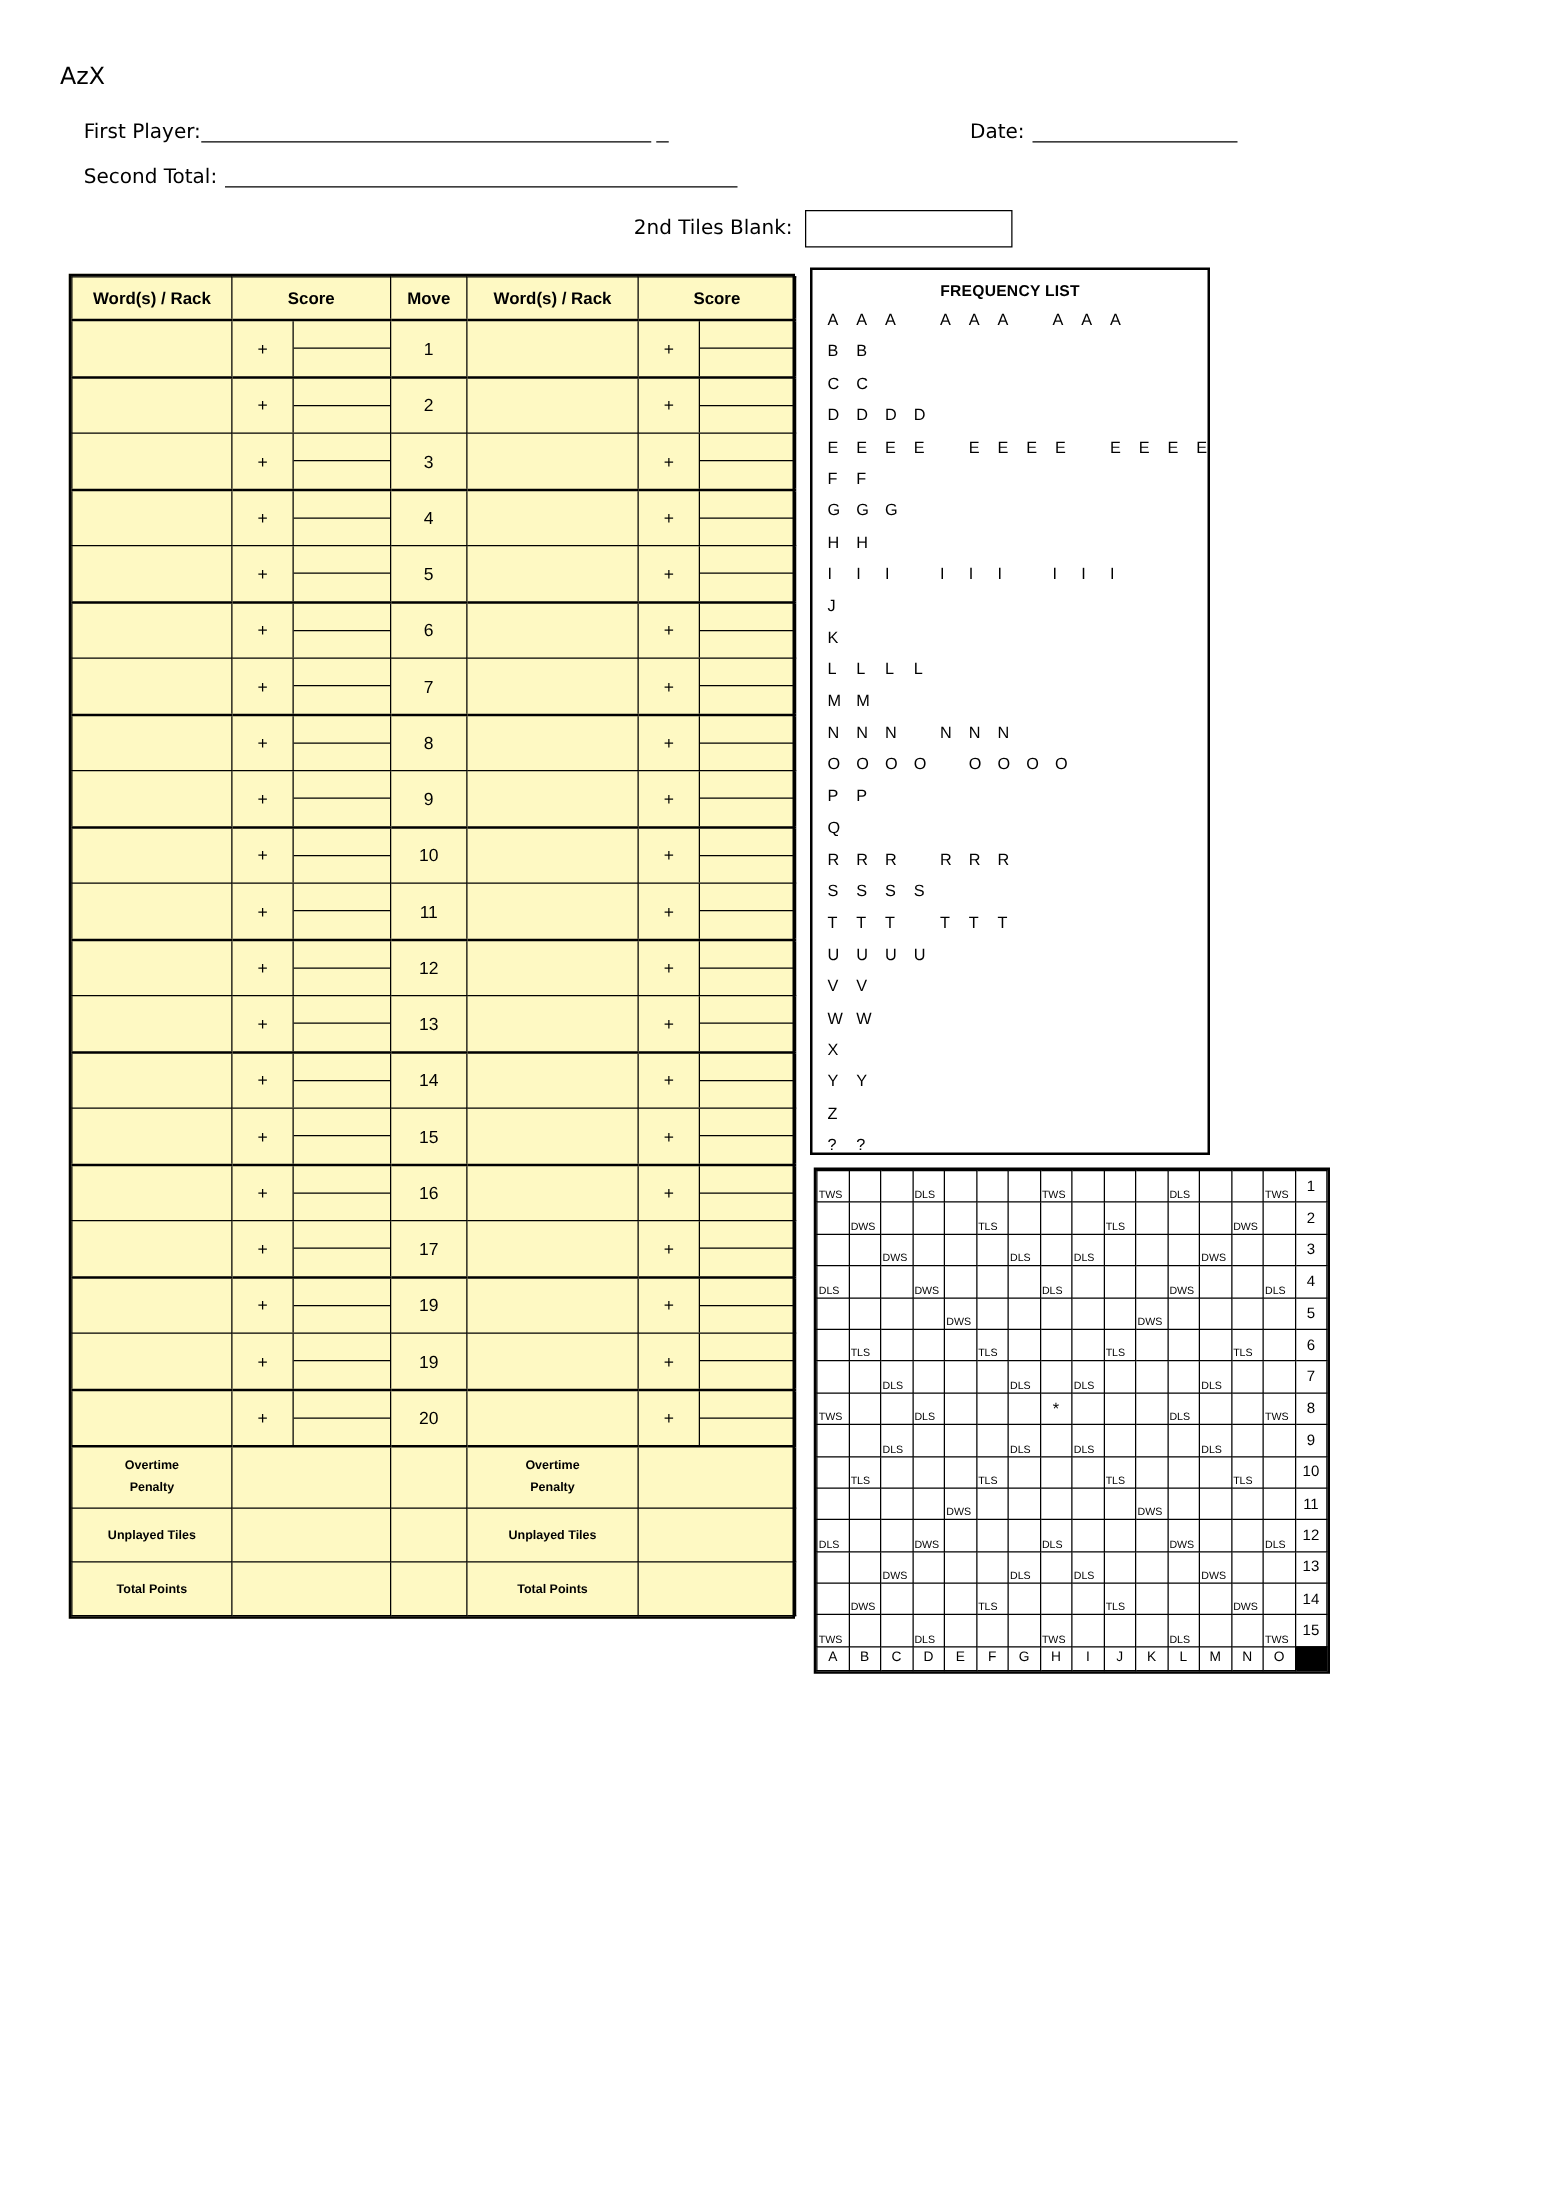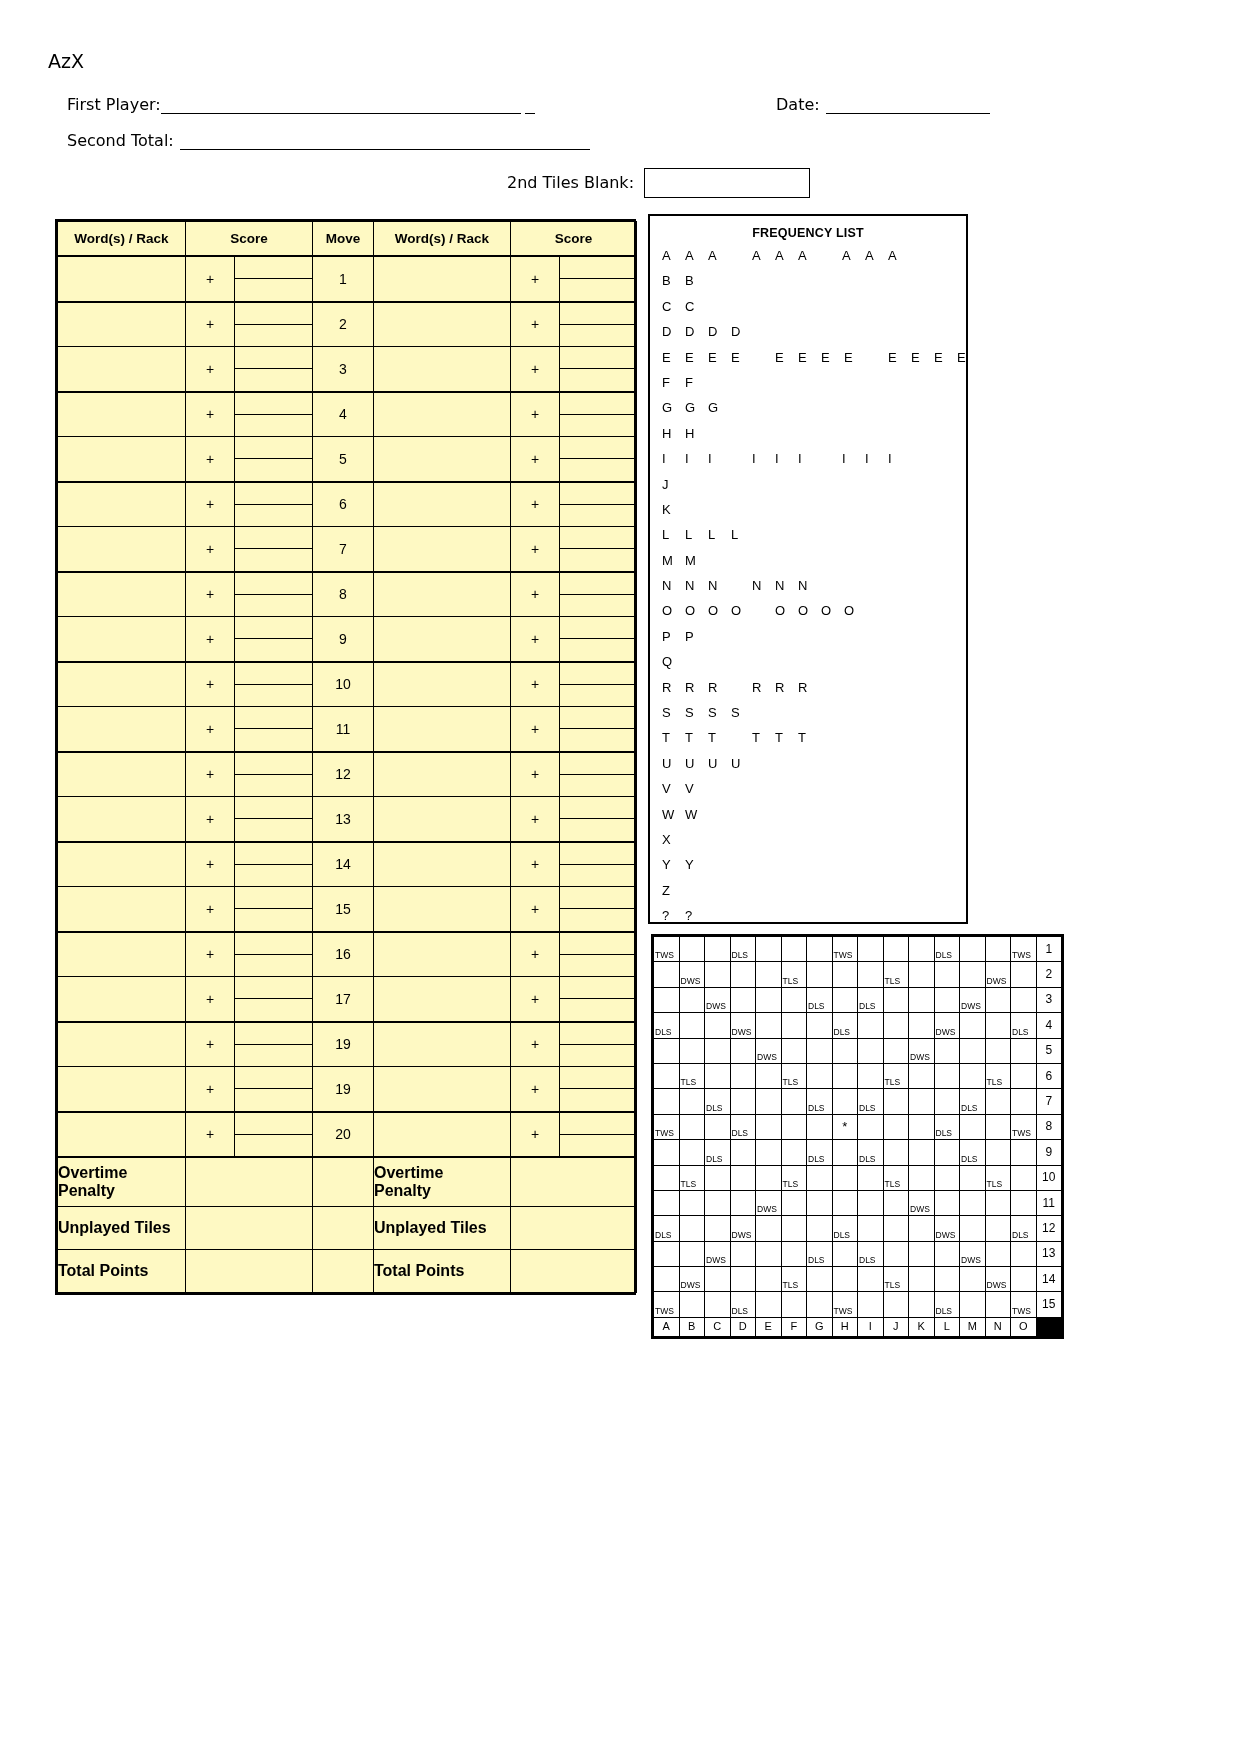--- a/index.html
+++ b/index.html
@@ -42,21 +42,21 @@
   td.movecell{text-align:center;font-size:14px;font-family:"Liberation Sans",sans-serif;}
   td.scorecell{padding:0;}
   .scoreinner{display:flex;height:43.5px;align-items:stretch;}
   .plus{width:48px;display:flex;align-items:center;justify-content:center;font-size:14px;font-family:"Liberation Sans",sans-serif;}
   .splitbox{flex:1;border-left:1.5px solid #000;display:flex;flex-direction:column;}
   .splitbox .top{flex:1;border-bottom:1.5px solid #000;}
   .splitbox .bot{flex:1;}
 
   .thickrow td{border-top:2px solid #000 !important;}
 
-  .footrow td{height:42px;font-size:16px;font-weight:bold;font-family:"Liberation Sans",sans-serif;}
+  .footrow td{height:42px;font-size:10px;font-weight:bold;text-align:center;font-family:"Liberation Sans",sans-serif;}
   .footrow.tall td{height:48px;line-height:18px;}
   .footrow td.blank{}
 
   
   .freqpanel{position:absolute;left:648px;top:214px;width:320px;height:710px;border:2.5px solid #000;box-sizing:border-box;background:#fff;}
   .freqtitle{text-align:center;font-size:12.5px;font-weight:bold;letter-spacing:.2px;margin-top:10px;font-family:"Liberation Sans",sans-serif;}
   .freqrows{margin-top:8px;padding-left:12px;}
   .freqrow{height:25.4px;white-space:nowrap;font-size:13px;font-family:"Liberation Sans",sans-serif;}
   .ltr{display:inline-block;width:23px;text-align:left;}
   .gap{display:inline-block;width:21px;}

